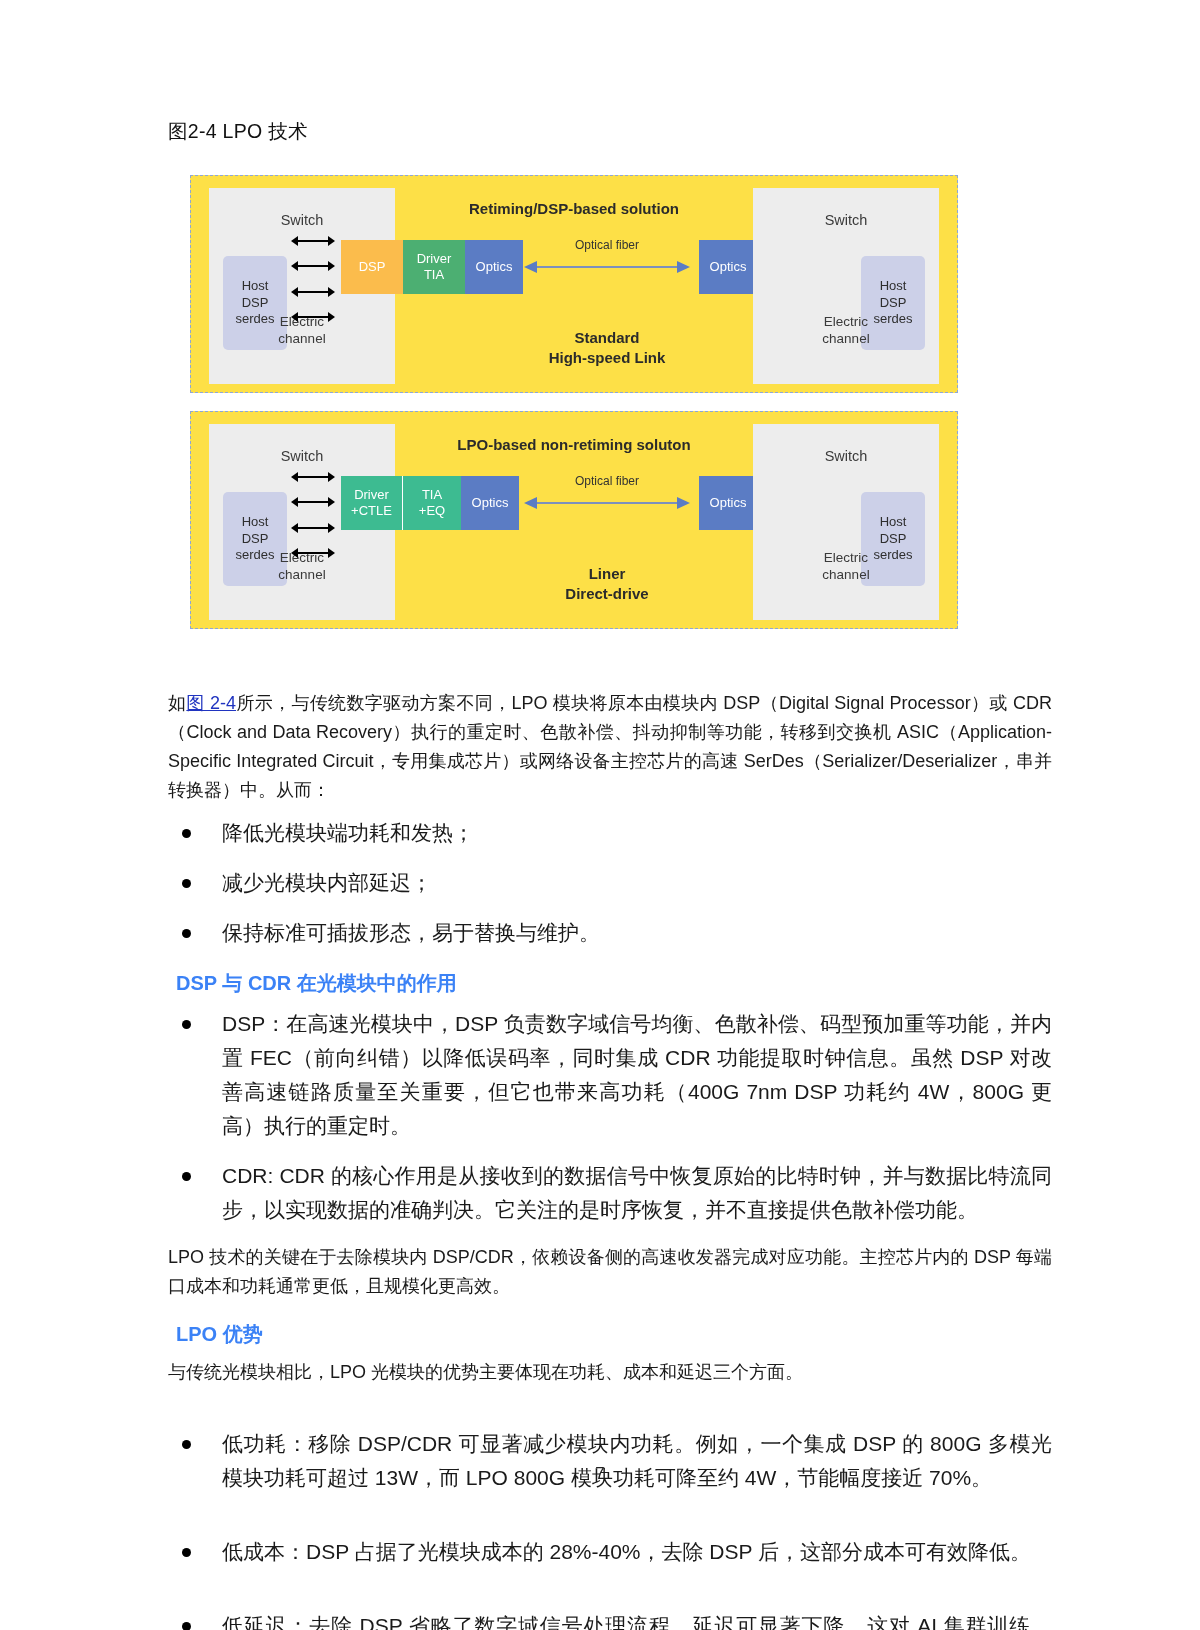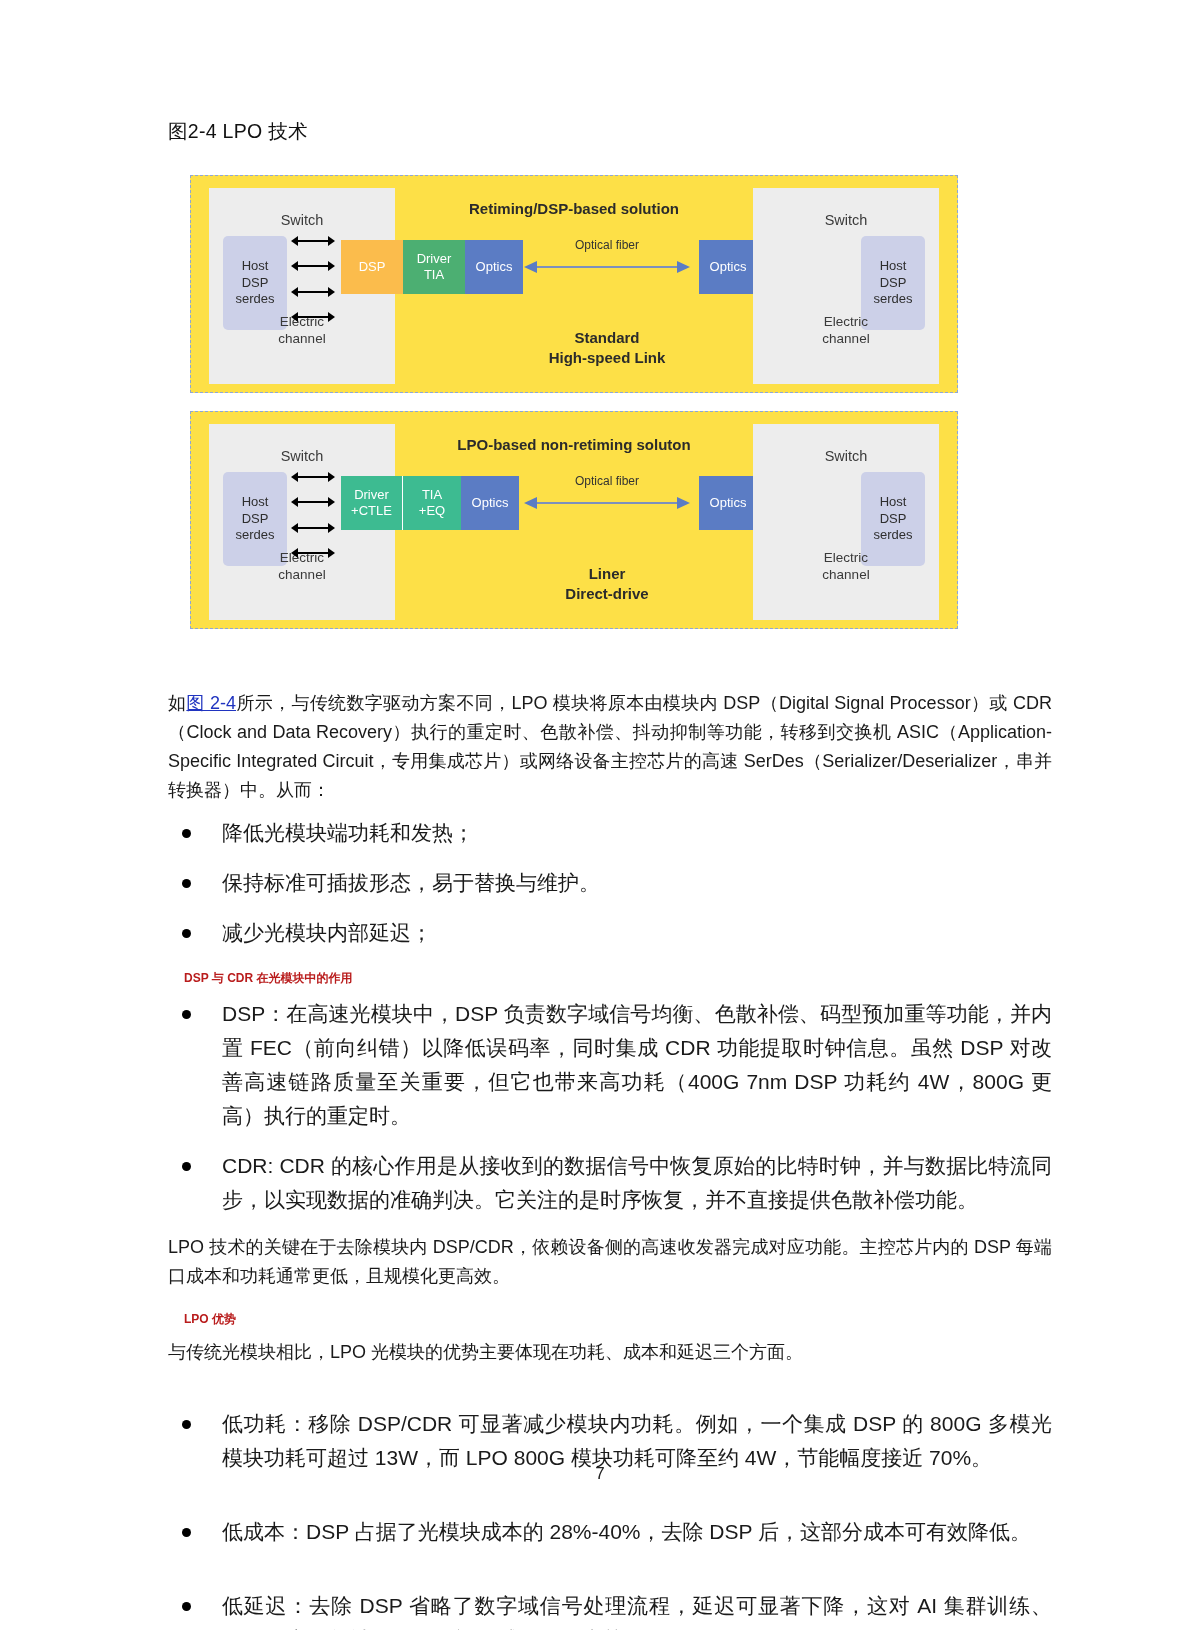--- a/index.html
+++ b/index.html
@@ -81,21 +81,21 @@
     top: 126px;
     width: 100%;
     text-align: center;
     font-size: 13.5px;
     line-height: 1.25;
     color: #3a3a3a;
   }
 
   .host-box {
     position: absolute;
-    top: 48px;
+    top: 68px;
     width: 64px;
     height: 94px;
     background: #ccd0e8;
     border-radius: 5px;
     display: flex;
     align-items: center;
     justify-content: center;
     text-align: center;
     font-size: 13px;
     line-height: 1.28;
@@ -223,24 +223,24 @@
     color: #1a1a1a;
   }
   p.para.first { text-indent: 0; }
 
   a.link {
     color: #2034c0;
     text-decoration: underline;
   }
 
   h3.subhead {
-    font-size: 12px;
+    font-size: 20px;
     font-weight: bold;
-    margin: 20px 0 10px 16px;
-    color: #b91c1c;
+    margin: 20px 0 10px 8px;
+    color: #3b82f6;
   }
 
   ul.bullets {
     list-style: none;
     margin: 10px 0 10px 0;
     padding: 0;
   }
   ul.bullets li {
     position: relative;
     padding-left: 54px;
@@ -388,22 +388,22 @@
         </div>
       </div>
     </div>
 
     <div class="body-wrap">
 
       <p class="para first"><span>如</span><a class="link" href="#">图 2-4</a><span>所示，与传统数字驱动方案不同，LPO 模块将原本由模块内 DSP（Digital Signal Processor）或 CDR（Clock and Data Recovery）执行的重定时、色散补偿、抖动抑制等功能，转移到交换机 ASIC（Application-Specific Integrated Circuit，专用集成芯片）或网络设备主控芯片的高速 SerDes（Serializer/Deserializer，串并转换器）中。从而：</span></p>
 
       <ul class="bullets">
         <li>降低光模块端功耗和发热；</li>
+        <li>减少光模块内部延迟；</li>
         <li>保持标准可插拔形态，易于替换与维护。</li>
-        <li>减少光模块内部延迟；</li>
       </ul>
 
       <h3 class="subhead">DSP 与 CDR 在光模块中的作用</h3>
 
       <ul class="bullets">
         <li>DSP：在高速光模块中，DSP 负责数字域信号均衡、色散补偿、码型预加重等功能，并内置 FEC（前向纠错）以降低误码率，同时集成 CDR 功能提取时钟信息。虽然 DSP 对改善高速链路质量至关重要，但它也带来高功耗（400G 7nm DSP 功耗约 4W，800G 更高）执行的重定时。</li>
         <li>CDR: CDR 的核心作用是从接收到的数据信号中恢复原始的比特时钟，并与数据比特流同步，以实现数据的准确判决。它关注的是时序恢复，并不直接提供色散补偿功能。</li>
       </ul>
 
       <p class="para">LPO 技术的关键在于去除模块内 DSP/CDR，依赖设备侧的高速收发器完成对应功能。主控芯片内的 DSP 每端口成本和功耗通常更低，且规模化更高效。</p>

